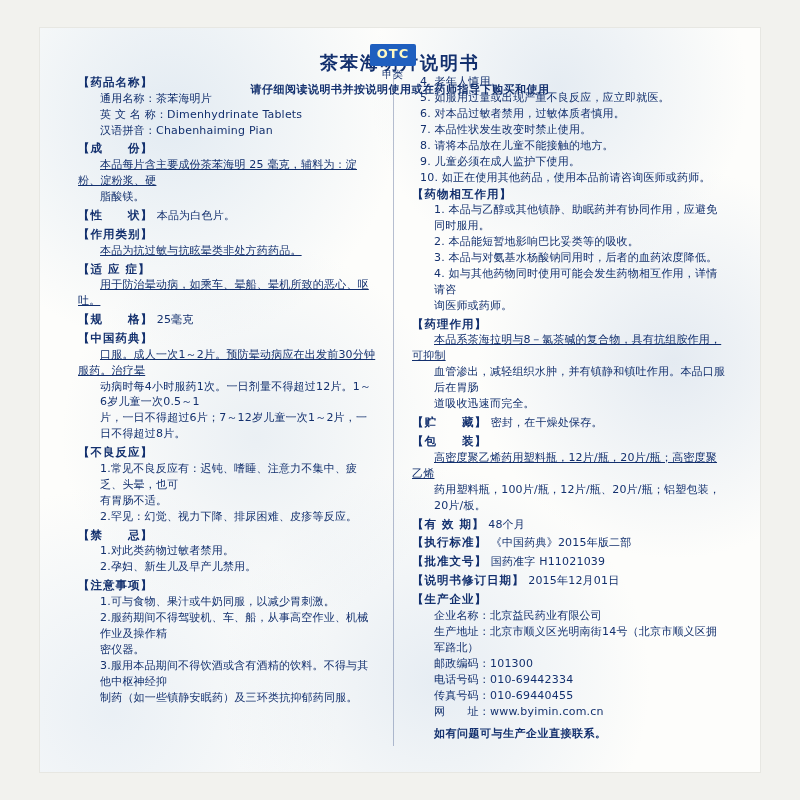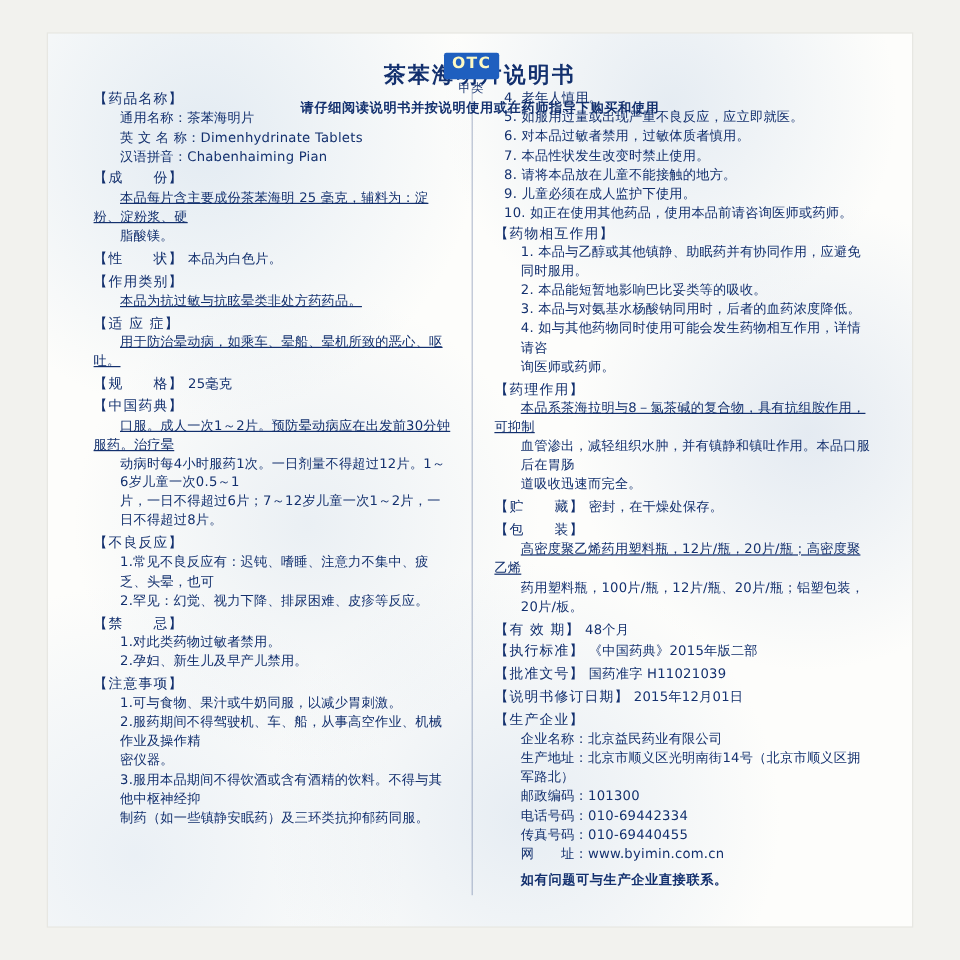--- a/index.html
+++ b/index.html
@@ -60,21 +60,21 @@
   }
   .doc-sub{
     text-align:center;
     font-size:11px;
     font-weight:bold;
     letter-spacing:0.5px;
     margin-bottom:2px;
   }
   .sec{margin-bottom:2px;}
   .sec-head{
-    font-weight:normal;
+    font-weight:bold;
     letter-spacing:1px;
     font-size:11.5px;
   }
   .body-line{
     text-indent:0;
     font-size:11px;
     letter-spacing:0.2px;
   }
   .indent{ text-indent:22px;text-decoration:underline; }
   .kvline{ padding-left:22px; }
@@ -127,20 +127,21 @@
       <div class="sec"><span class="sec-head">【规　　格】</span><span class="body-line">  25毫克</span></div>
       <div class="sec">
         <div class="sec-head">【中国药典】</div>
         <div class="body-line indent">口服。成人一次1～2片。预防晕动病应在出发前30分钟服药。治疗晕</div>
         <div class="body-line kvline">动病时每4小时服药1次。一日剂量不得超过12片。1～6岁儿童一次0.5～1</div>
         <div class="body-line kvline">片，一日不得超过6片；7～12岁儿童一次1～2片，一日不得超过8片。</div>
       </div>
       <div class="sec">
         <div class="sec-head">【不良反应】</div>
         <div class="body-line kvline">1.常见不良反应有：迟钝、嗜睡、注意力不集中、疲乏、头晕，也可</div>
+        <div class="body-line kvline">有胃肠不适。</div>
         <div class="body-line kvline">2.罕见：幻觉、视力下降、排尿困难、皮疹等反应。</div>
       </div>
       <div class="sec">
         <div class="sec-head">【禁　　忌】</div>
         <div class="body-line kvline">1.对此类药物过敏者禁用。</div>
         <div class="body-line kvline">2.孕妇、新生儿及早产儿禁用。</div>
       </div>
       <div class="sec">
         <div class="sec-head">【注意事项】</div>
         <div class="body-line kvline">1.可与食物、果汁或牛奶同服，以减少胃刺激。</div>

